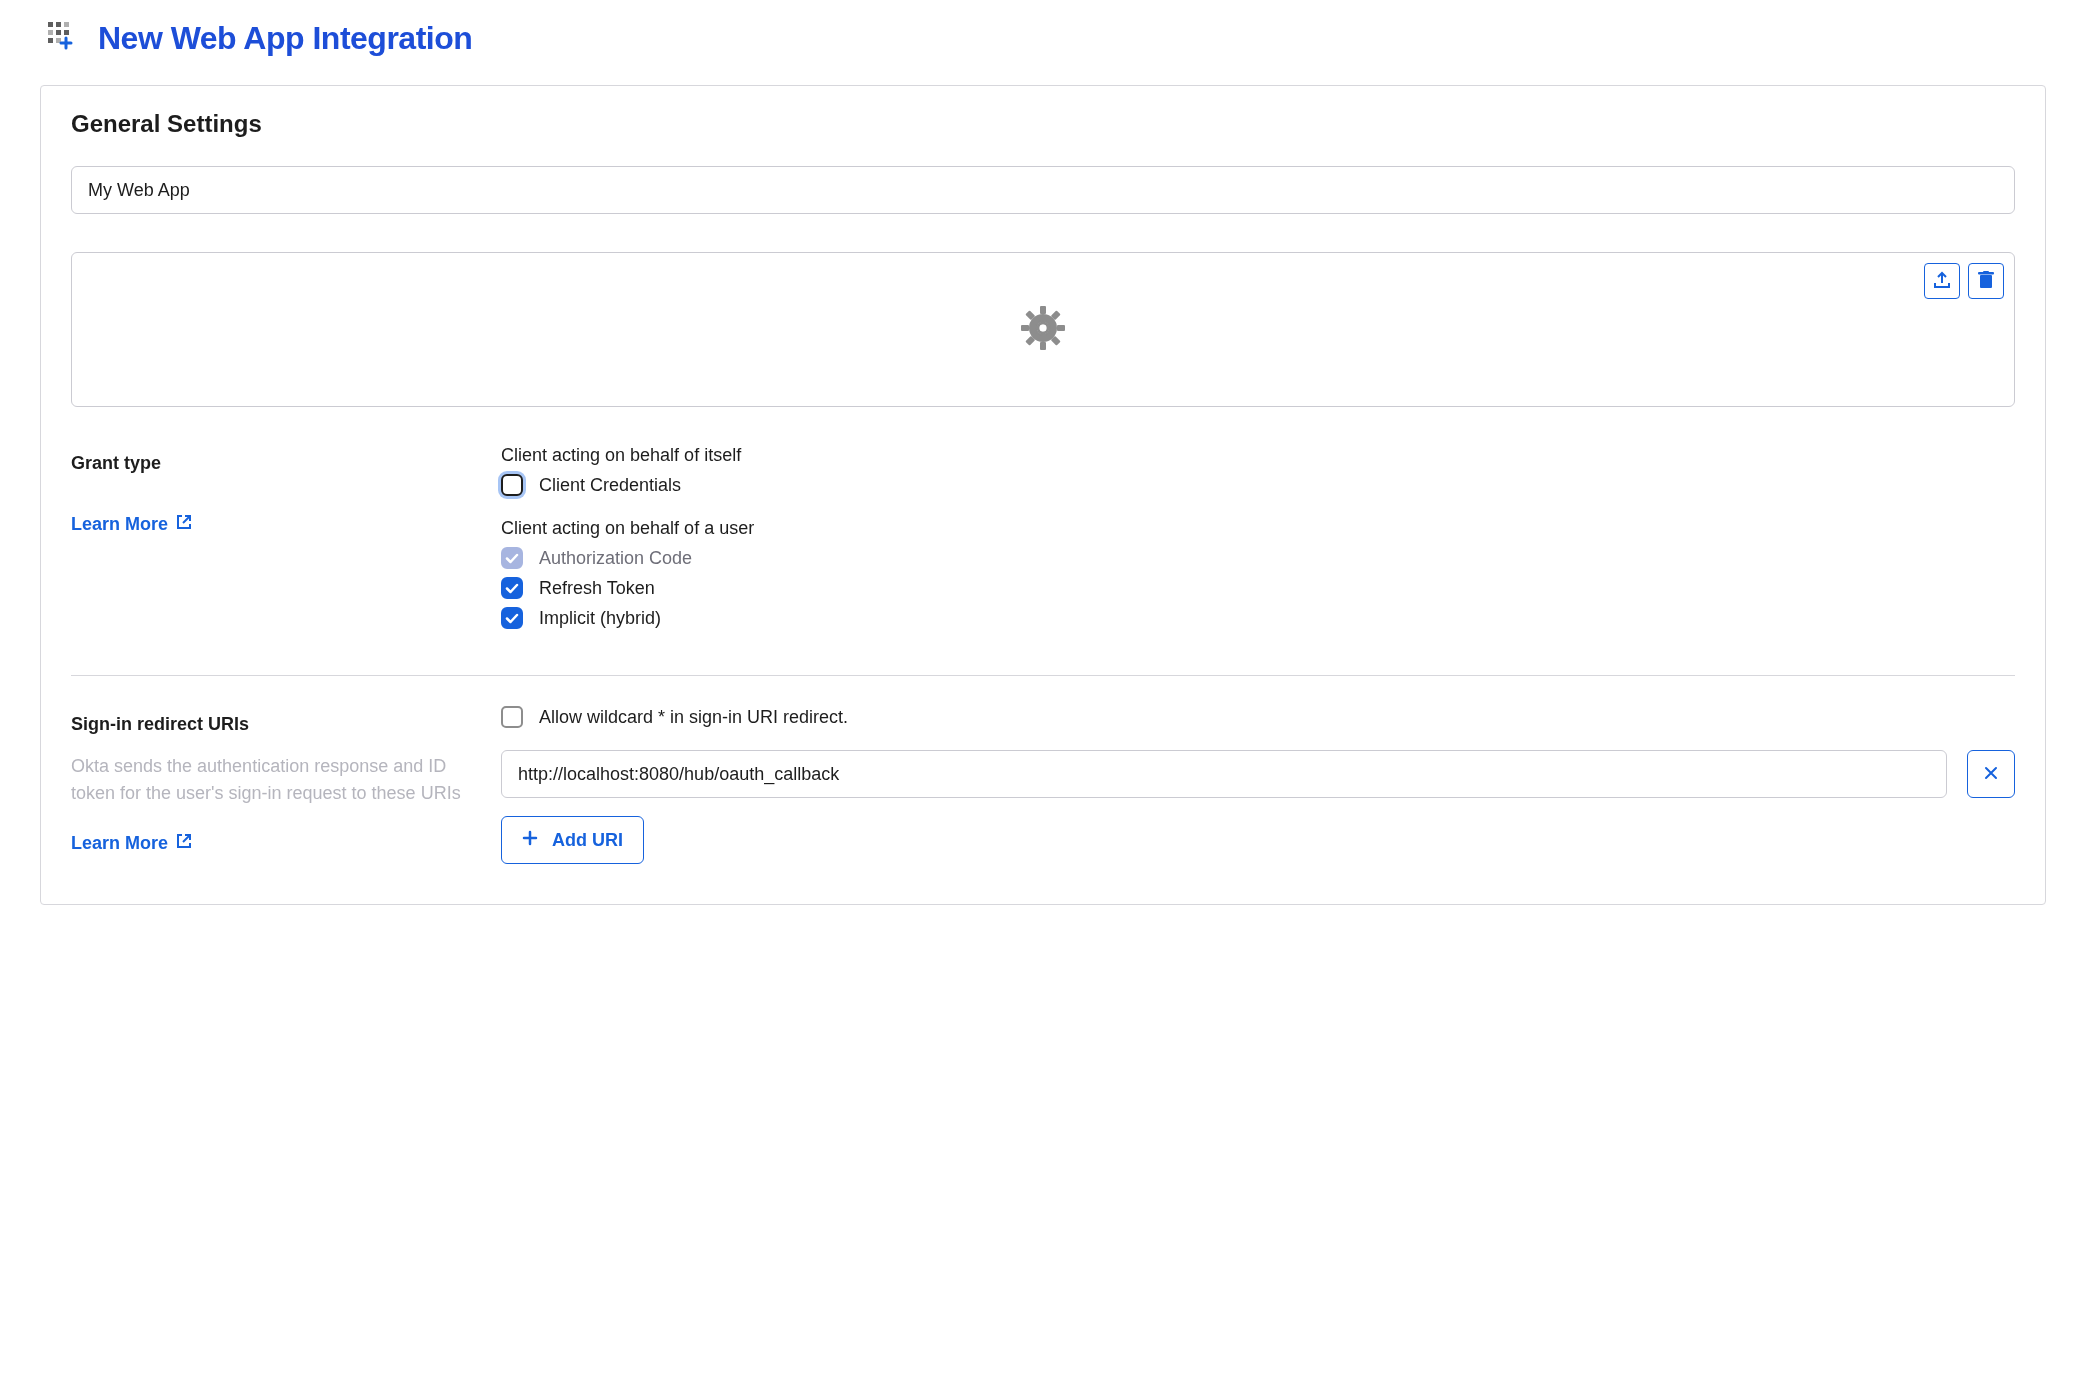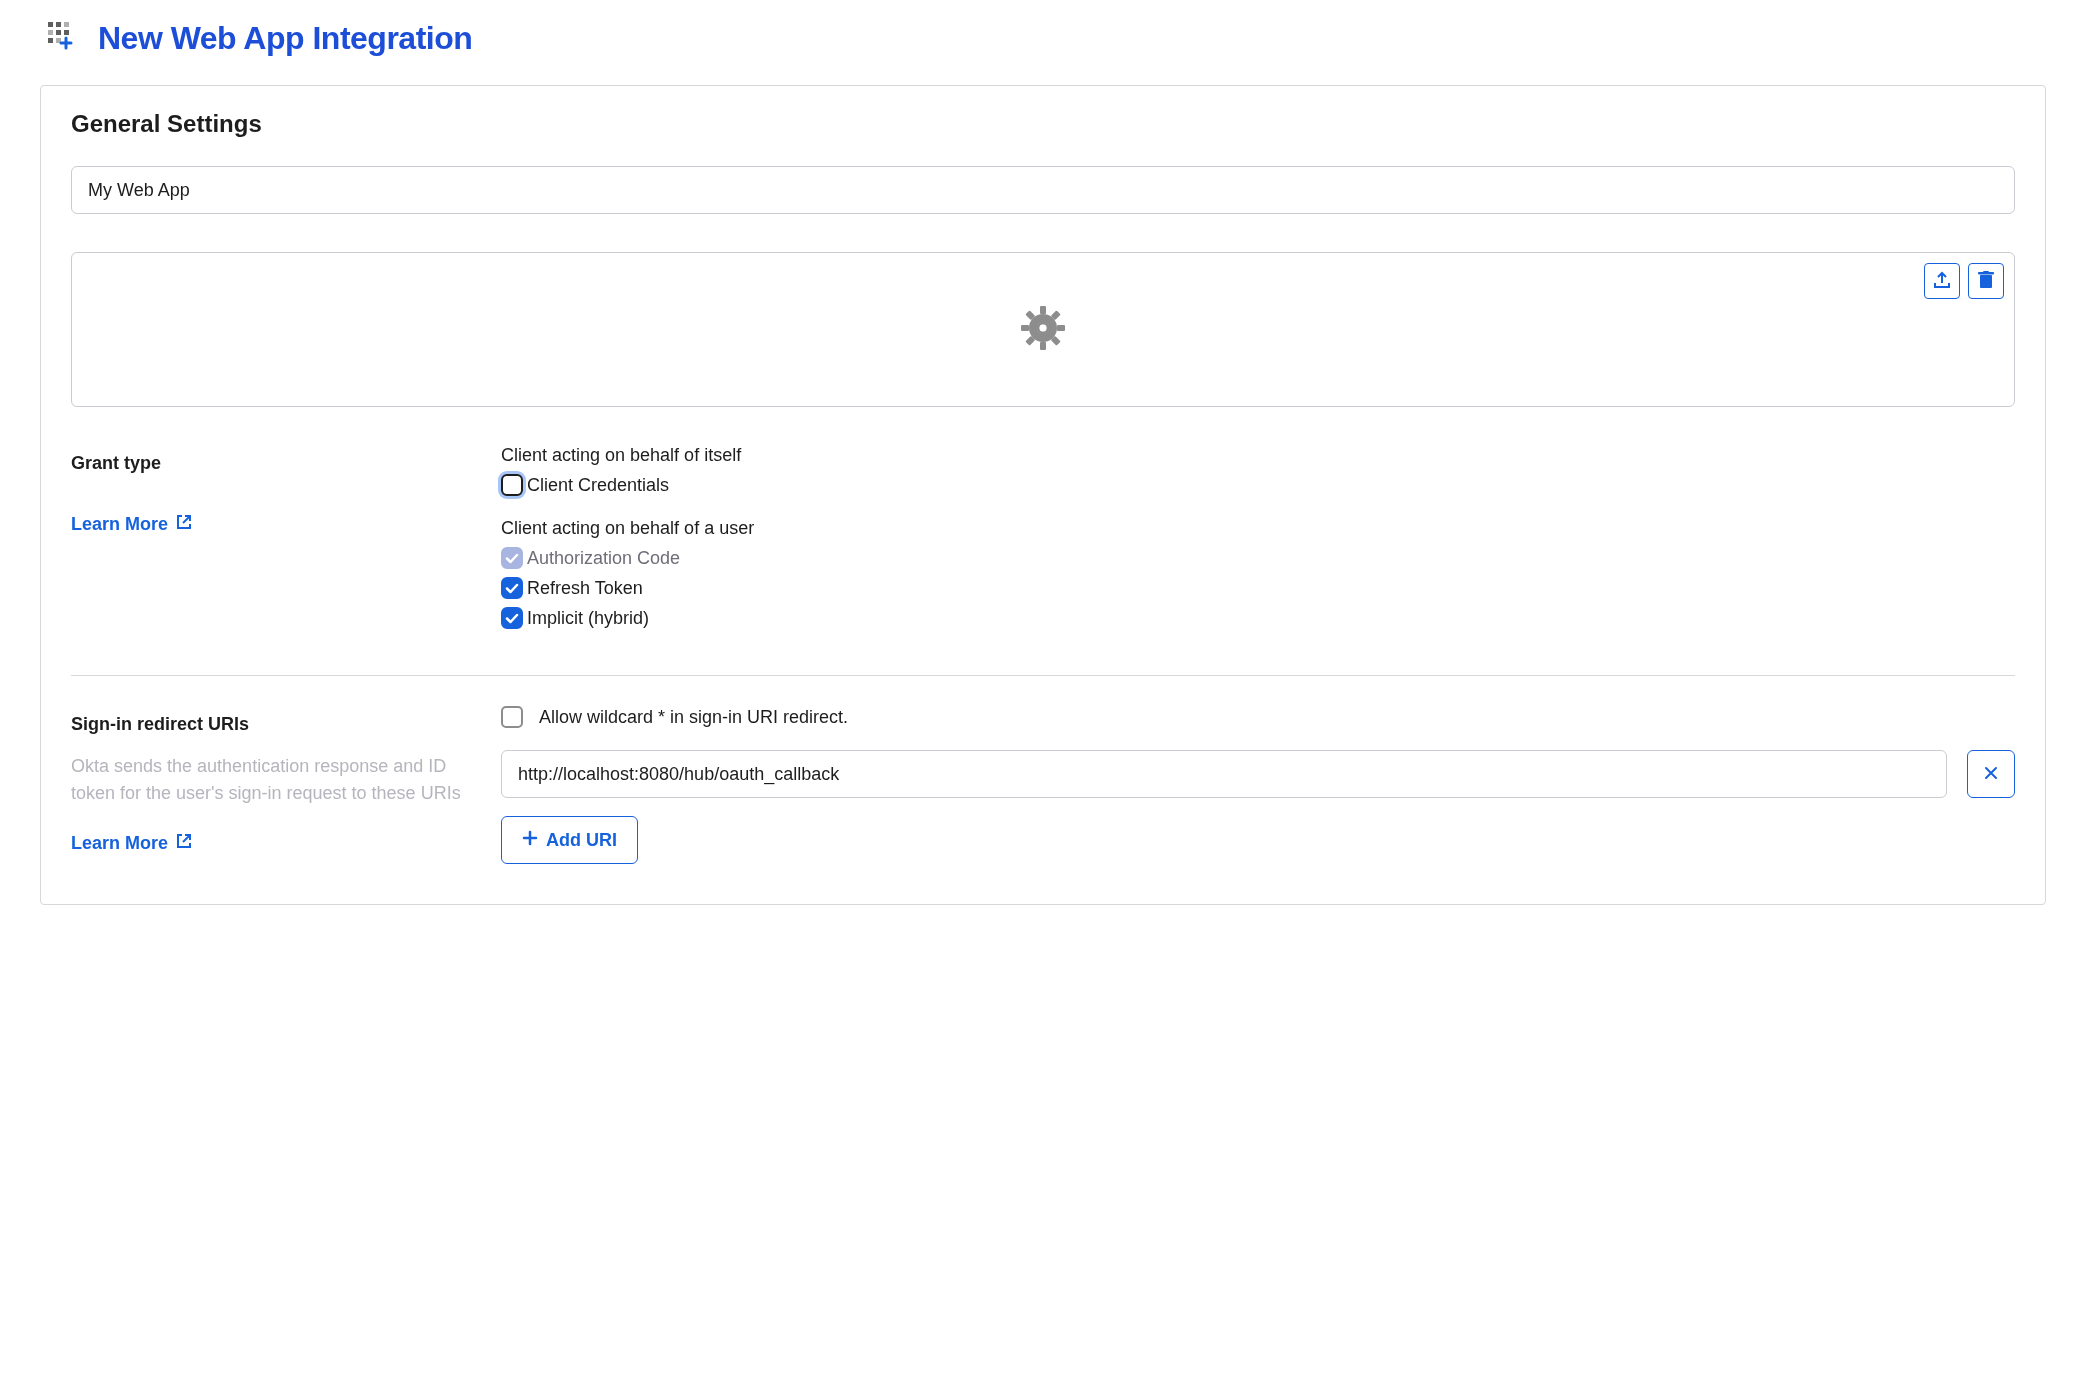--- a/index.html
+++ b/index.html
@@ -114,21 +114,21 @@
       cursor: pointer;
     }
     .grant-subheading {
       font-size: 18px;
       color: #1d1d1d;
       margin-bottom: 8px;
     }
     .checkbox-row {
       display: flex;
       align-items: center;
-      gap: 4px;
+      gap: 16px;
       margin-bottom: 8px;
     }
     .checkbox {
       width: 22px;
       height: 22px;
       border-radius: 6px;
       display: flex;
       align-items: center;
       justify-content: center;
       flex-shrink: 0;
@@ -192,21 +192,21 @@
       border-radius: 6px;
       background: #fff;
       display: flex;
       align-items: center;
       justify-content: center;
       cursor: pointer;
     }
     .add-uri-button {
       display: inline-flex;
       align-items: center;
-      gap: 8px;
+      gap: 14px;
       height: 48px;
       padding: 9px 20px;
       border: 1px solid #1662dd;
       border-radius: 6px;
       background: #fff;
       color: #1662dd;
       font-size: 18px;
       font-weight: 600;
       cursor: pointer;
       margin-top: 18px;

